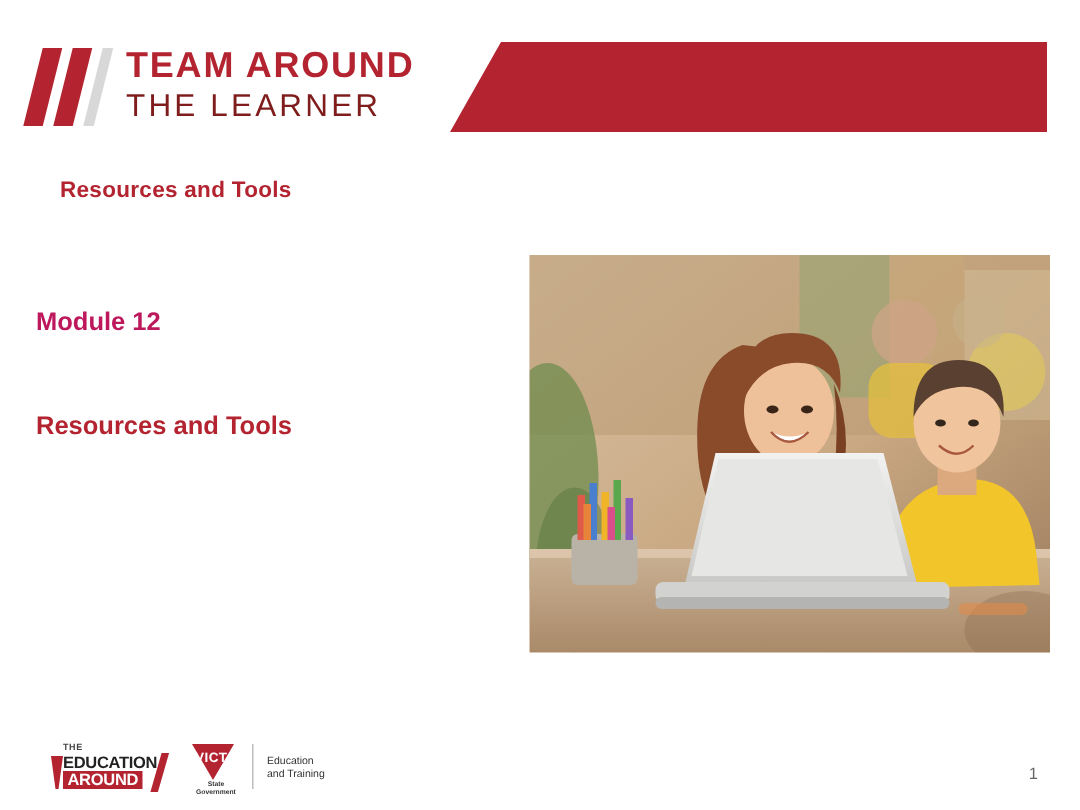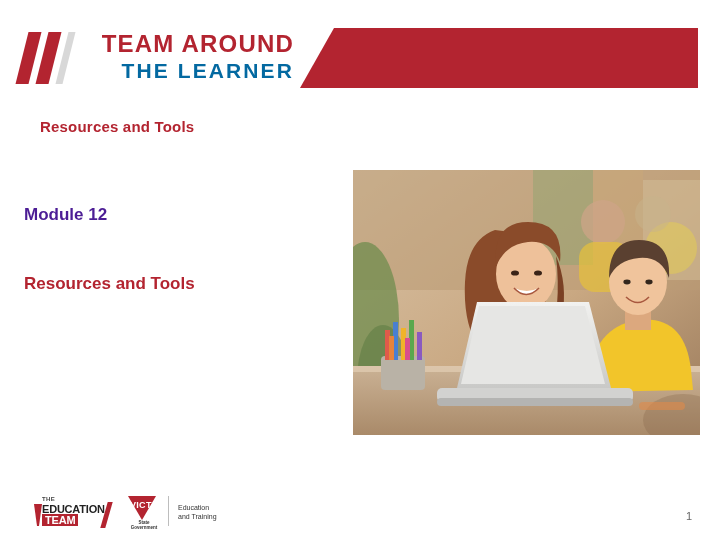--- a/index.html
+++ b/index.html
@@ -39,21 +39,20 @@
     height: 60px;
     background: #b32430;
     clip-path: polygon(34px 0, 398px 0, 398px 60px, 0 60px);
   }
   .logo-block {
     position: absolute;
     left: 0;
     top: 0;
     width: 270px;
     height: 60px;
-    text-align: right;
   }
   .logo-slashes {
     position: absolute;
     left: 0;
     top: 4px;
     width: 62px;
     height: 52px;
   }
   .slash {
     position: absolute;
@@ -76,44 +75,44 @@
   .logo-line1 {
     font-size: 24px;
     font-weight: bold;
     letter-spacing: 1.2px;
     color: #b32430;
     line-height: 28px;
     white-space: nowrap;
   }
   .logo-line2 {
     font-size: 21px;
-    font-weight: bold;
+    font-weight: normal;
     letter-spacing: 2.1px;
-    color: #0369a1;
+    color: #7f1d1d;
     line-height: 26px;
     white-space: nowrap;
   }
 
   
   .slide-kicker {
     position: absolute;
     left: 40px;
     top: 118px;
     font-size: 15px;
     font-weight: bold;
     color: #b32430;
     letter-spacing: 0.2px;
   }
   .module-label {
     position: absolute;
     left: 24px;
     top: 205px;
     font-size: 17px;
     font-weight: bold;
-    color: #4c1d95;
+    color: #be185d;
   }
   .module-title {
     position: absolute;
     left: 24px;
     top: 274px;
     font-size: 17px;
     font-weight: bold;
     color: #b32430;
   }
 
@@ -369,21 +368,21 @@
       <rect x="286" y="232" width="46" height="8" rx="4" fill="#e08a4a" opacity="0.6"></rect>
     </svg>
   </div>
 
   <div class="footer">
 
     <div class="edu-state-logo">
       <div class="edu-vmark"></div>
       <div class="edu-the">THE</div>
       <div class="edu-education">EDUCATION</div>
-      <div class="edu-state">TEAM</div>
+      <div class="edu-state">AROUND</div>
       <div class="edu-slash"></div>
     </div>
 
     <div class="vic-logo">
       <div class="vic-tri"></div>
       <div class="vic-word">VICTORIA</div>
       <div class="vic-sub">State Government</div>
       <div class="vic-divider"></div>
       <div class="vic-dept">
         <div>Education</div>

